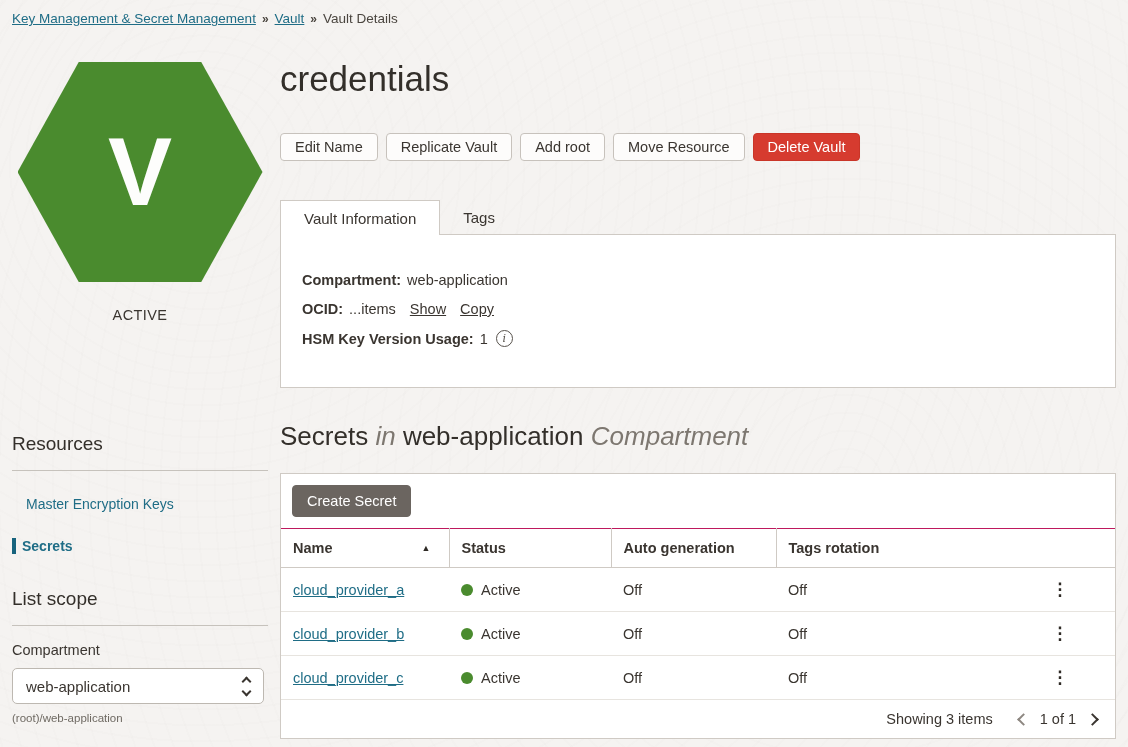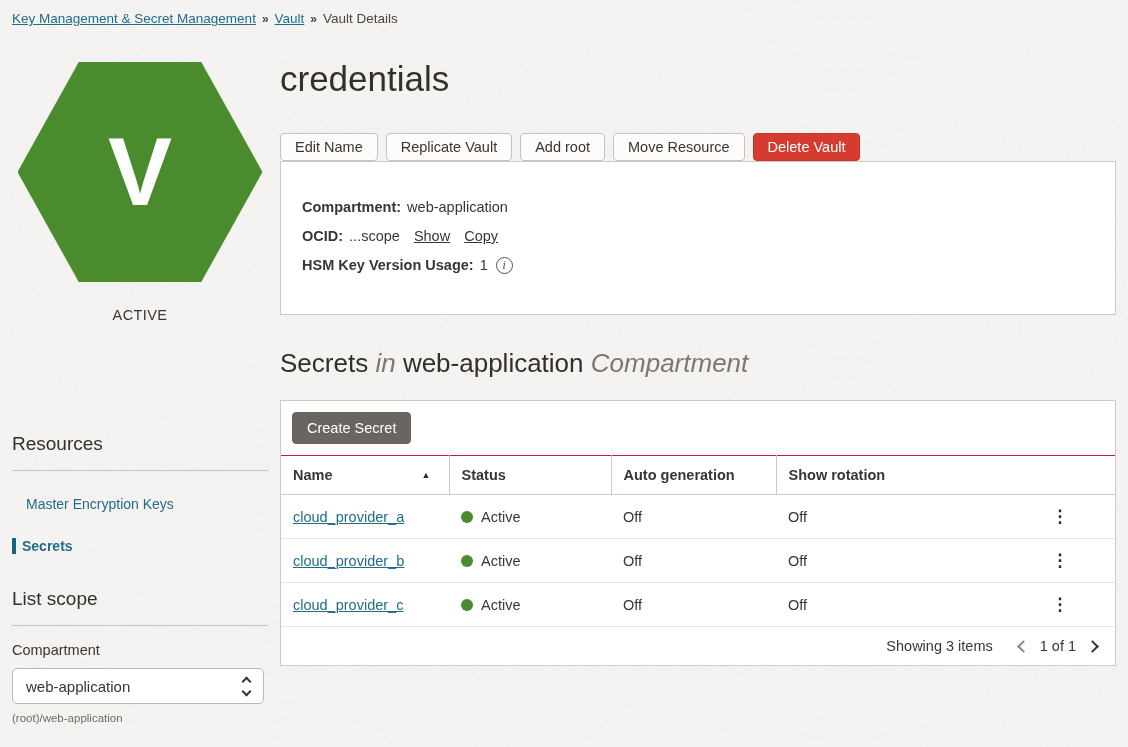--- a/index.html
+++ b/index.html
@@ -64,21 +64,21 @@
   .btn.danger { background: #d63b2f; border-color: #c93528; color: #fff; }
 
   .tabs { margin-top: 39px; display: flex; }
   .tab { padding: 9px 23px 8px 23px; font-size: 15px; color: #3a3530; cursor: pointer; }
   .tab.active {
     background: #fff; border: 1px solid #cfcac4; border-bottom: none;
     position: relative; z-index: 2; margin-bottom: -1px;
   }
   .panel { background: #fff; border: 1px solid #cfcac4; padding: 24px 21px 40px 21px; }
   .panel h2 { font-size: 22px; font-weight: 400; color: #332f2a; margin-bottom: 16px; }
-  .info-row { margin-top: 13px; font-size: 14.5px; display: flex; }
+  .info-row { margin-top: 13px; font-size: 14.5px; display: flex; align-items: center; }
   .info-row b { margin-right: 6px; }
   .inline-link { color: #3a3530; text-decoration: underline; margin-left: 14px; cursor: pointer; }
   .info-icon {
     margin-left: 8px; width: 17px; height: 17px; border: 1px solid #57524c; border-radius: 50%;
     display: inline-flex; align-items: center; justify-content: center;
     font-family: "DejaVu Serif", serif; font-style: italic; font-size: 11px; color: #57524c; cursor: pointer;
   }
 
   .section-heading { margin-top: 33px; font-size: 26px; font-weight: 400; color: #332f2a; }
   .section-heading .em { font-style: italic; color: #7d7770; }
@@ -147,29 +147,33 @@
     <h1 class="page-title">credentials</h1>
 
     <div class="actions">
       <button class="btn">Edit Name</button>
       <button class="btn">Replicate Vault</button>
       <button class="btn">Add root</button>
       <button class="btn">Move Resource</button>
       <button class="btn danger">Delete Vault</button>
     </div>
 
+    <div class="tabs">
+      <div class="tab active">Vault Information</div>
+      <div class="tab">Tags</div>
+    </div>
 
     <div class="panel">
       <div class="info-row">
         <b>Compartment:</b>
         <span>web-application</span>
       </div>
       <div class="info-row">
         <b>OCID:</b>
-        <span>...scope</span>
+        <span>...items</span>
         <a class="inline-link">Show</a>
         <a class="inline-link">Copy</a>
       </div>
       <div class="info-row">
         <b>HSM Key Version Usage:</b>
         <span>1</span>
         <span class="info-icon">i</span>
       </div>
     </div>
 
@@ -186,21 +190,21 @@
       </div>
       <table>
         <thead>
           <tr>
             <th class="col-name">
               <span>Name</span>
               <span class="sort-arrow">▲</span>
             </th>
             <th class="col-status">Status</th>
             <th class="col-gen">Auto generation</th>
-            <th colspan="2">Show rotation</th>
+            <th colspan="2">Tags rotation</th>
           </tr>
         </thead>
         <tbody>
           <tr>
             <td><a class="row-link">cloud_provider_a</a></td>
             <td><span class="dot"></span><span>Active</span></td>
             <td>Off</td>
             <td>Off</td>
             <td class="kebab-cell"><span class="kebab">⋮</span></td>
           </tr>

